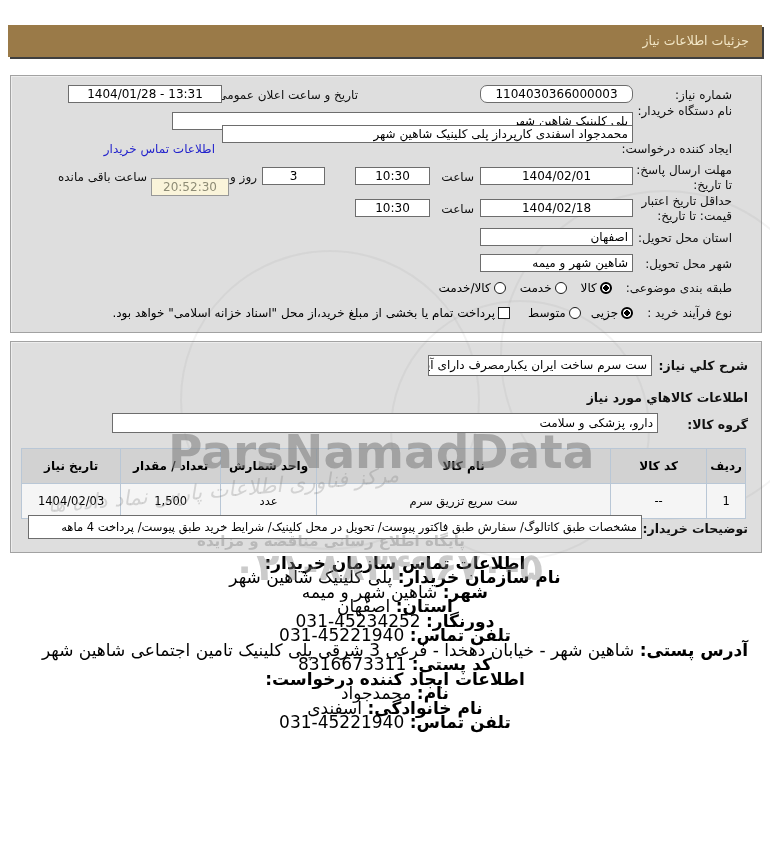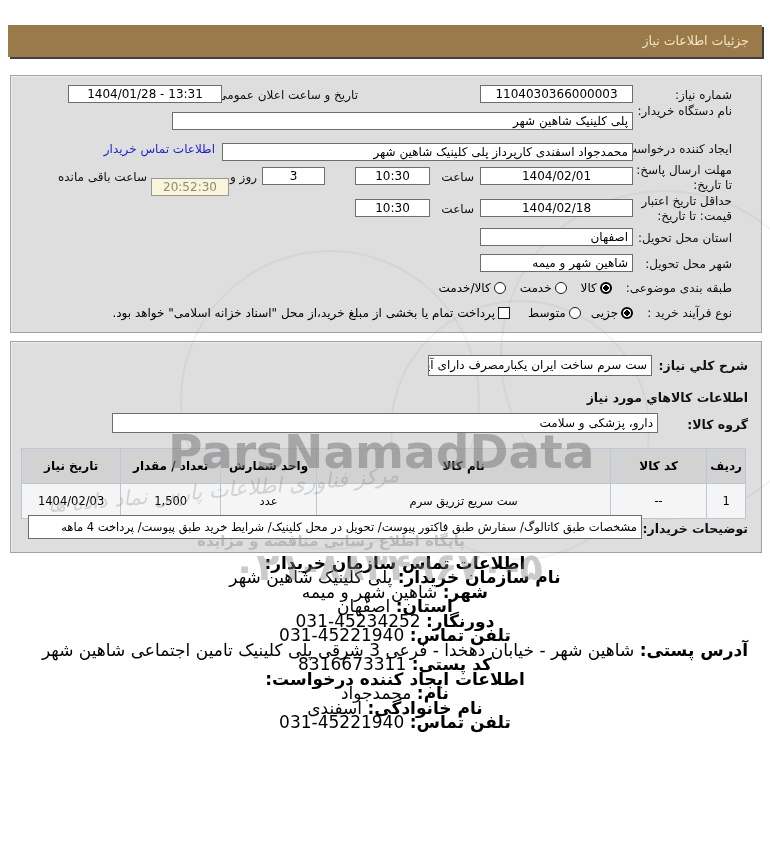--- a/index.html
+++ b/index.html
@@ -62,29 +62,29 @@
 
   <div class="wm-c" style="top:190px;right:-60px;width:330px;height:330px;"></div>
   <div class="wm-c" style="top:300px;right:120px;width:260px;height:260px;"></div>
   <div class="wm-c" style="top:250px;right:290px;width:300px;height:300px;"></div>
 
   <div class="titlebar">جزئیات اطلاعات نیاز</div>
 
   <div class="gbox b1"></div>
 
   <div class="lbl" style="top:88px;right:38px;">شماره نیاز:</div>
-  <div class="field center" style="top:85px;right:137px;width:153px;">1104030366000003</div>
+  <div class="field center" style="top:85px;right:137px;width:153px;border-radius:7px;">1104030366000003</div>
   <div class="lbl" style="top:88px;right:412px;">تاریخ و ساعت اعلان عمومی:</div>
   <div class="field center" dir="ltr" style="top:85px;right:548px;width:154px;">1404/01/28 - 13:31</div>
 
   <div class="lbl" style="top:104px;right:38px;">نام دستگاه خریدار:</div>
   <div class="field rt" style="top:112px;right:137px;width:461px;">پلی کلینیک شاهین شهر</div>
 
   <div class="lbl" style="top:142px;right:38px;">ایجاد کننده درخواست:</div>
-  <div class="field rt" style="top:143px;right:137px;width:411px;">محمدجواد اسفندی کارپرداز پلی کلینیک شاهین شهر</div>
+  <div class="field rt" style="top:125px;right:137px;width:411px;">محمدجواد اسفندی کارپرداز پلی کلینیک شاهین شهر</div>
   <div class="link" style="top:142px;right:555px;">اطلاعات تماس خریدار</div>
 
   <div class="lbl lblwrap" style="top:163px;right:38px;">مهلت ارسال پاسخ: تا تاریخ:</div>
   <div class="field center" style="top:167px;right:137px;width:153px;">1404/02/01</div>
   <div class="lbl" style="top:170px;right:296px;">ساعت</div>
   <div class="field center" style="top:167px;right:340px;width:75px;">10:30</div>
   <div class="field center" style="top:167px;right:445px;width:63px;">3</div>
   <div class="lbl" style="top:170px;right:513px;">روز و</div>
   <div class="field center cream" style="top:178px;right:541px;width:78px;">20:52:30</div>
   <div class="lbl" style="top:170px;right:623px;">ساعت باقی مانده</div>

